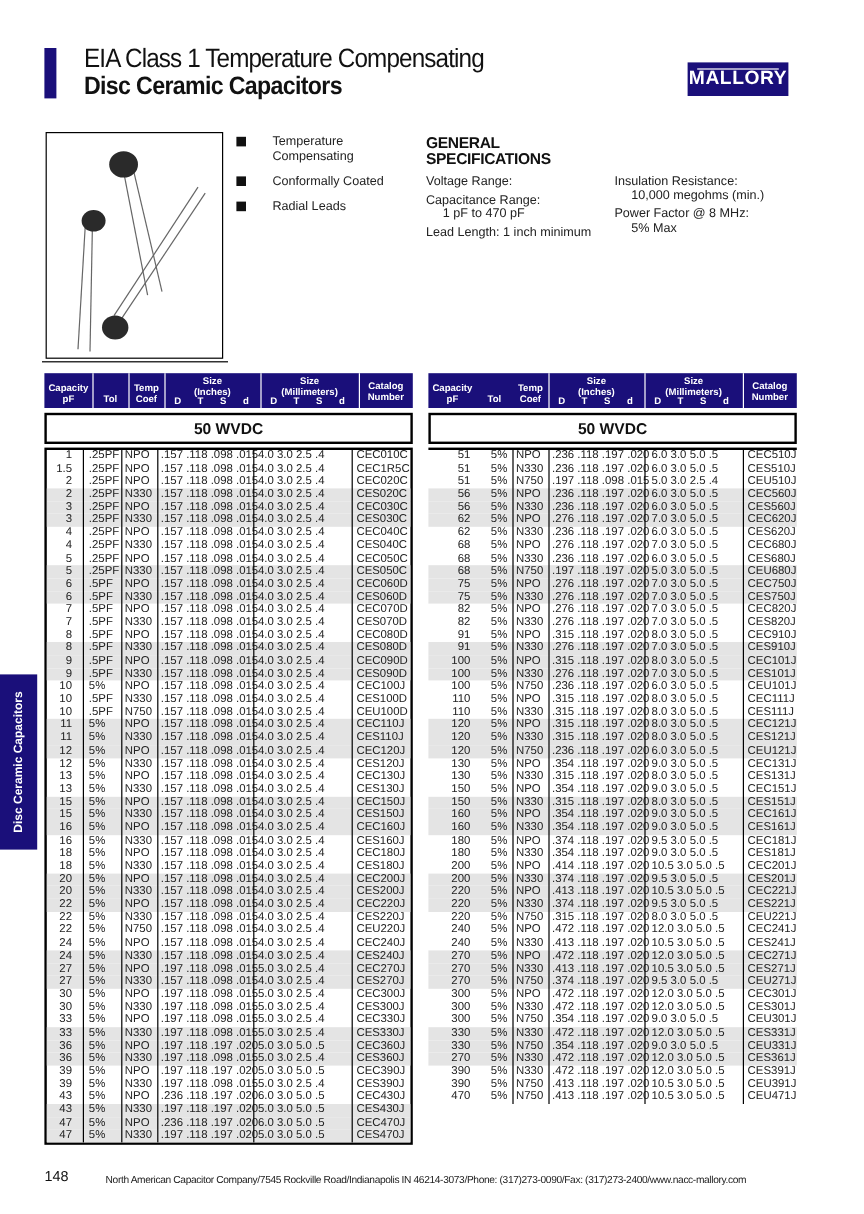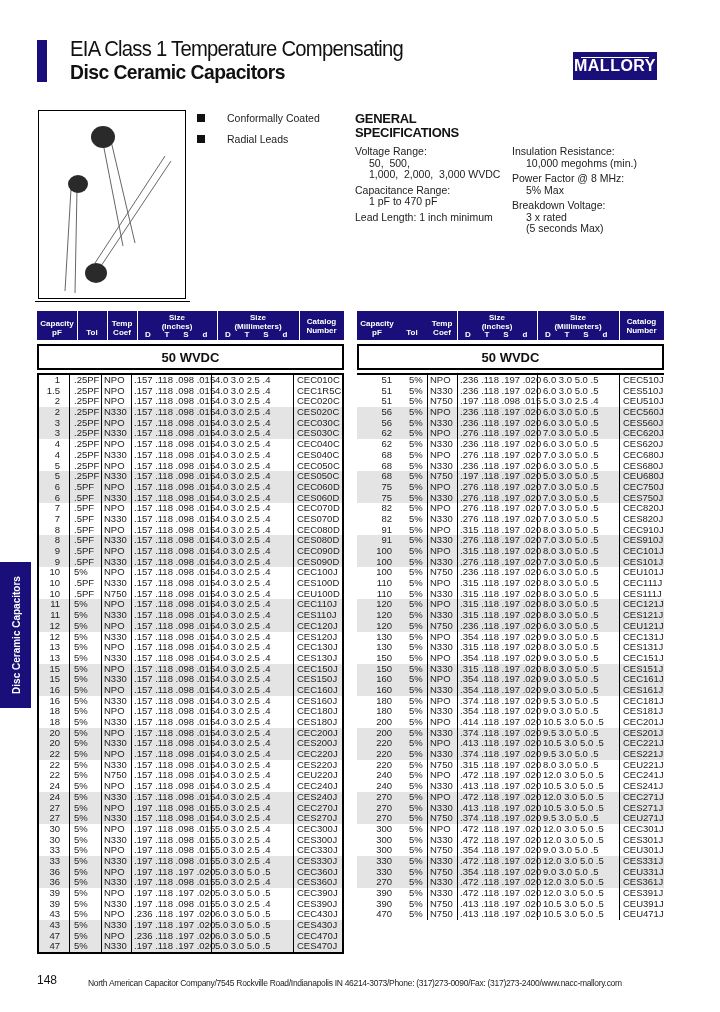--- a/index.html
+++ b/index.html
@@ -53,56 +53,50 @@
         <line x1="62" y1="155" x2="132" y2="50"></line>
     </g>
     <ellipse cx="64" cy="26" rx="12" ry="11" fill="#2a2a2a"></ellipse>
     <ellipse cx="39" cy="73" rx="10" ry="9" fill="#2a2a2a"></ellipse>
     <ellipse cx="57" cy="162" rx="11" ry="10" fill="#2a2a2a"></ellipse>
   </svg>
 </div>
 <div class="photo-underline"></div>
 
 <ul class="features">
+  <li><span class="bullet"></span><span>Temperature Compensating</span></li>
   <li><span class="bullet"></span><span>Conformally Coated</span></li>
   <li><span class="bullet"></span><span>Radial Leads</span></li>
 </ul>
 
 <div class="spec-head">
   <div>GENERAL</div>
   <div>SPECIFICATIONS</div>
 </div>
 <div class="spec-col" style="left:355px;top:146px;">
   <div class="item">
       <div>Voltage Range:</div>
-      <div class="v">50,  500,
-1,000,  2,000,  3,000 WVDC</div>
     </div>
   <div class="item">
       <div>Capacitance Range:</div>
       <div class="v">1 pF to 470 pF</div>
     </div>
   <div class="item">
       <div>Lead Length: 1 inch minimum</div>
     </div>
 </div>
 <div class="spec-col" style="left:512px;top:146px;">
   <div class="item">
       <div>Insulation Resistance:</div>
       <div class="v">10,000 megohms (min.)</div>
     </div>
   <div class="item">
       <div>Power Factor @ 8 MHz:</div>
       <div class="v">5% Max</div>
     </div>
-  <div class="item">
-      <div>Breakdown Voltage:</div>
-      <div class="v">3 x rated
-(5 seconds Max)</div>
-    </div>
 </div>
 
 <div class="side-tab">
     <span>Disc Ceramic Capacitors</span>
   </div>
 
 <div class="tbl left" id="tblL" style="left:37px;">
     <div class="thead">
       <div style="left:0;width:40px;top:8px">
         <div style="position:static">Capacity</div>

